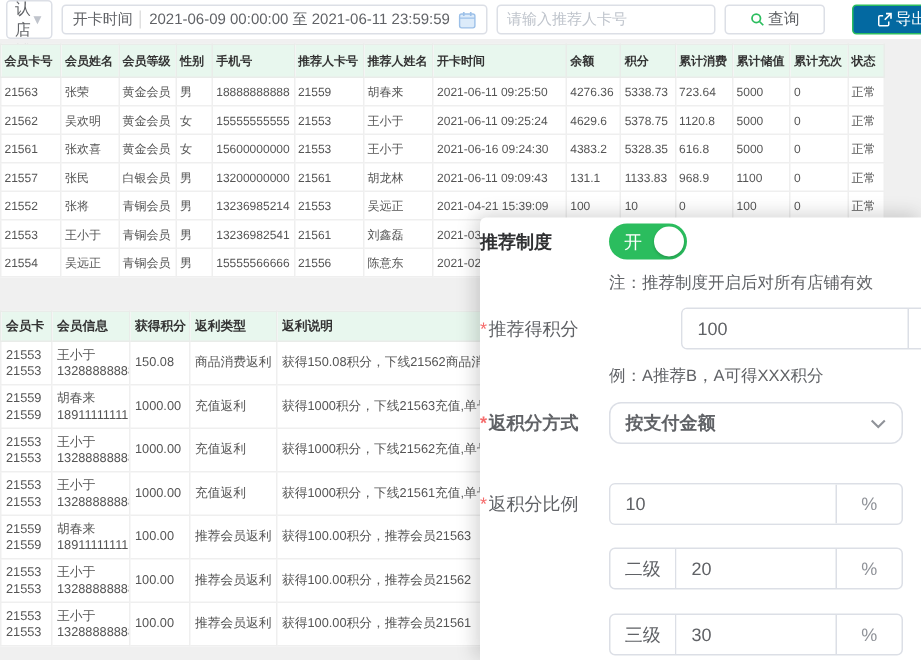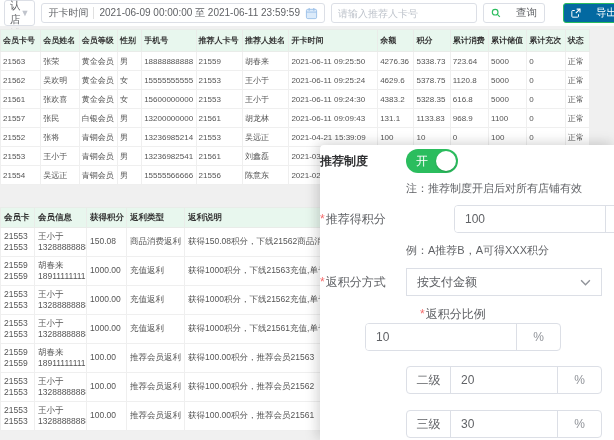--- a/index.html
+++ b/index.html
@@ -13,22 +13,22 @@
                 display:flex; align-items:center; justify-content:space-between;
                 padding:12px 5px; font-size:10.5px; color:#606266; background:#fff; cursor:pointer; }
   .caret { color:#c0c4cc; font-size:9px; }
   .date-group { height:20px; border:1px solid #dcdfe6; border-radius:3px; background:#fff;
                 display:flex; align-items:center; gap:5px; padding:0 6px;
                 font-size:10px; color:#606266; white-space:nowrap; cursor:pointer; }
   .vdiv { width:1px; height:12px; background:#e0e0e0; }
   .card-input { width:168px; height:20px; border:1px solid #dcdfe6; border-radius:3px;
                 font-size:10px; color:#606266; padding:0 6px; outline:none; }
   .card-input::placeholder { color:#bfc4cc; }
-  .btn { height:20px; border-radius:3px; display:flex; align-items:center; gap:15px;
-         font-size:10.5px; padding:0 7px; cursor:pointer; white-space:nowrap; }
+  .btn { height:20px; border-radius:3px; display:flex; align-items:center; gap:2px;
+         font-size:10.5px; padding:0 16px; cursor:pointer; white-space:nowrap; }
   .btn-query { background:#fff; border:1px solid #dcdfe6; color:#606266; }
   .btn-export { background:#0369a1; border:1px solid #2bbd5e; color:#fff; margin-left:12px; }
 
   
   table { border-collapse:collapse; table-layout:fixed; background:#fff; }
   .t1 { position:absolute; top:29px; left:0; width:590px; font-size:8px; }
   .t1 th { background:#e8f7ee; color:#333; font-weight:bold; height:22px; text-align:left;
            padding:0 2px; border:1px solid #e9ece9; white-space:nowrap; overflow:hidden; }
   .t1 td { height:19px; color:#555; padding:0 2px; border:1px solid #efefef;
            white-space:nowrap; overflow:hidden; }
@@ -42,39 +42,39 @@
   .panel { position:absolute; left:320px; top:145px; width:294px; height:295px; background:#fff;
            z-index:5; border-top-left-radius:4px; padding:4px 8px 0 0;
            box-shadow:-5px 0 12px rgba(0,0,0,.10), 0 -5px 12px rgba(0,0,0,.07); }
   .prow { display:flex; align-items:center; }
   .plabel { width:86px; text-align:left; padding-right:7px; font-size:12px; color:#606266;
             white-space:nowrap; flex:none; }
   .plabel.strong { font-weight:bold; color:#303133; }
   .star { color:#f56c6c; margin-right:1px; }
   .pnote { margin:8px 0 0 86px; font-size:11px; color:#606266; }
   .pexample { margin:10px 0 0 86px; font-size:11px; color:#606266; }
-  .mt9 { margin-top:9px;gap:48px; } .mt10 { margin-top:10px; } .mt18 { margin-top:10px;flex-direction:column; }
+  .mt9 { margin-top:9px;gap:48px; } .mt10 { margin-top:10px;font-weight:bold; } .mt18 { margin-top:26px; }
   .mt15 { margin-top:15px; } .mt16 { margin-top:16px; }
 
   .toggle { position:relative; width:52px; height:24px; border-radius:12px; background:#2bbd5e;
             cursor:pointer; flex:none; }
   .toggle-text { position:absolute; left:10px; top:0; line-height:24px; color:#fff; font-size:12px; }
   .knob { position:absolute; right:2px; top:2px; width:20px; height:20px; border-radius:50%;
           background:#fff; box-shadow:0 1px 2px rgba(0,0,0,.2); }
 
   .igroup { display:flex; align-items:stretch; width:196px; height:28px; border:1px solid #dcdfe6;
             border-radius:4px; background:#fff; overflow:hidden; flex:none; }
   .igroup input { border:none; outline:none; flex:1; min-width:0; padding:0 10px;
                   font-size:12px; color:#606266; font-family:"Liberation Sans",sans-serif; }
   .affix { width:44px; display:flex; align-items:center; justify-content:center;
            font-size:12px; color:#909399; flex:none; }
   .suffix { border-left:1px solid #dcdfe6; }
   .prefix { border-right:1px solid #dcdfe6; color:#606266; }
 
-  .sel { width:196px; height:28px; border:1px solid #dcdfe6; border-radius:0; background:#fff;
+  .sel { width:196px; height:28px; border:1px solid #dcdfe6; border-radius:8px; background:#fff;
          display:flex; align-items:center; justify-content:space-between; padding:0 10px;
          font-size:12px; color:#606266; cursor:pointer; flex:none; }
 </style>
 </head>
 <body>
 
 <div class="screen">
 
   <div class="topbar">
     <div class="select-box">
@@ -179,21 +179,21 @@
           <td>正常</td>
         </tr>
         <tr>
           <td>21561</td>
           <td>张欢喜</td>
           <td>黄金会员</td>
           <td>女</td>
           <td>15600000000</td>
           <td>21553</td>
           <td>王小于</td>
-          <td>2021-06-11 09:24:30</td>
+          <td>2021-06-16 09:24:30</td>
           <td>4383.2</td>
           <td>5328.35</td>
           <td>616.8</td>
           <td>5000</td>
           <td>0</td>
           <td>正常</td>
         </tr>
         <tr>
           <td>21557</td>
           <td>张民</td>

